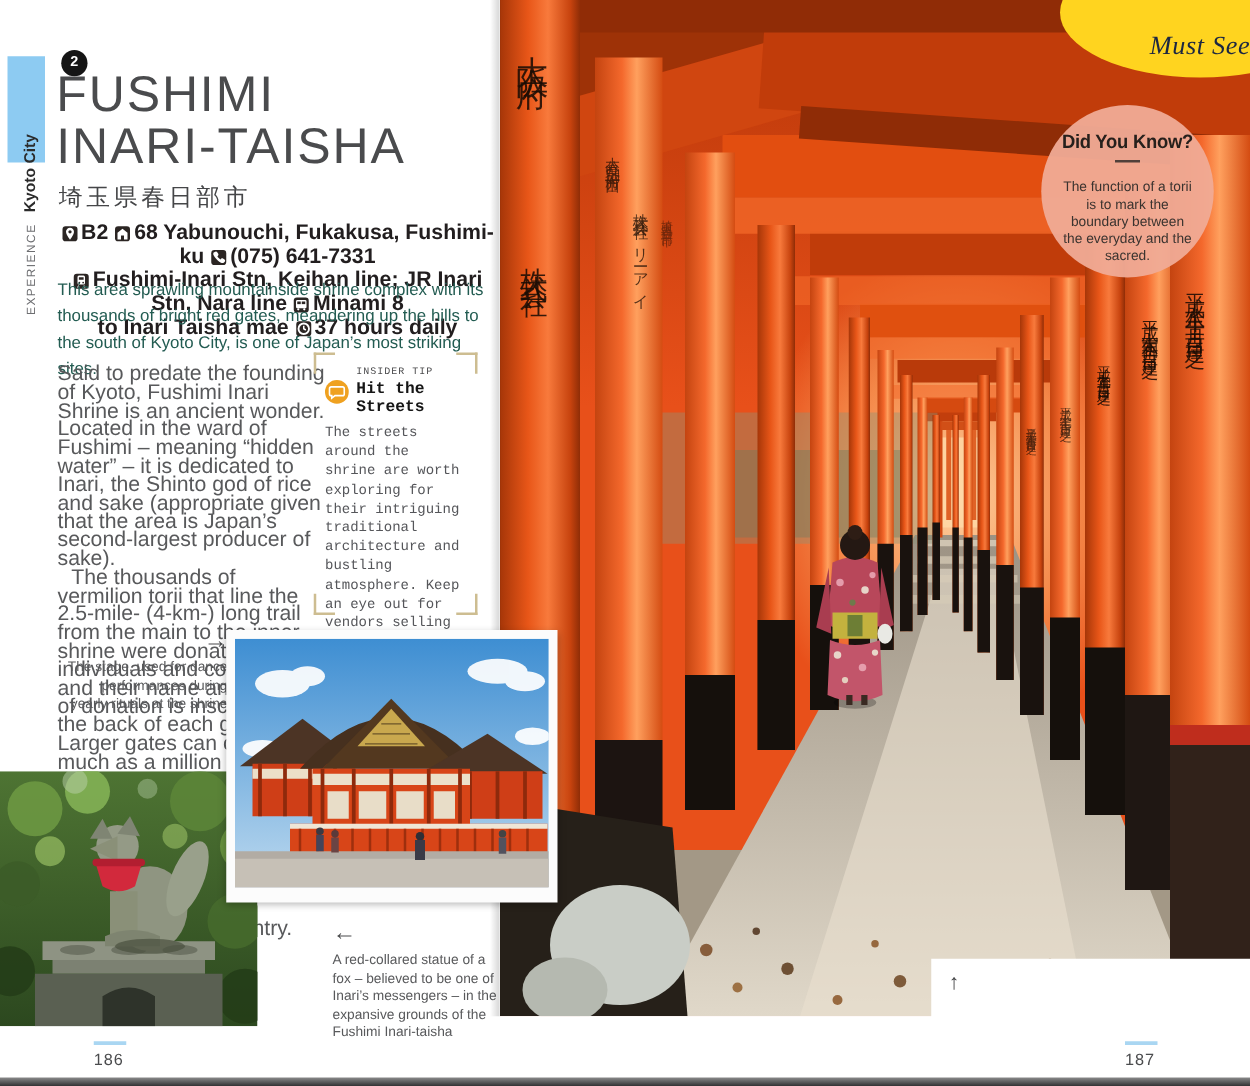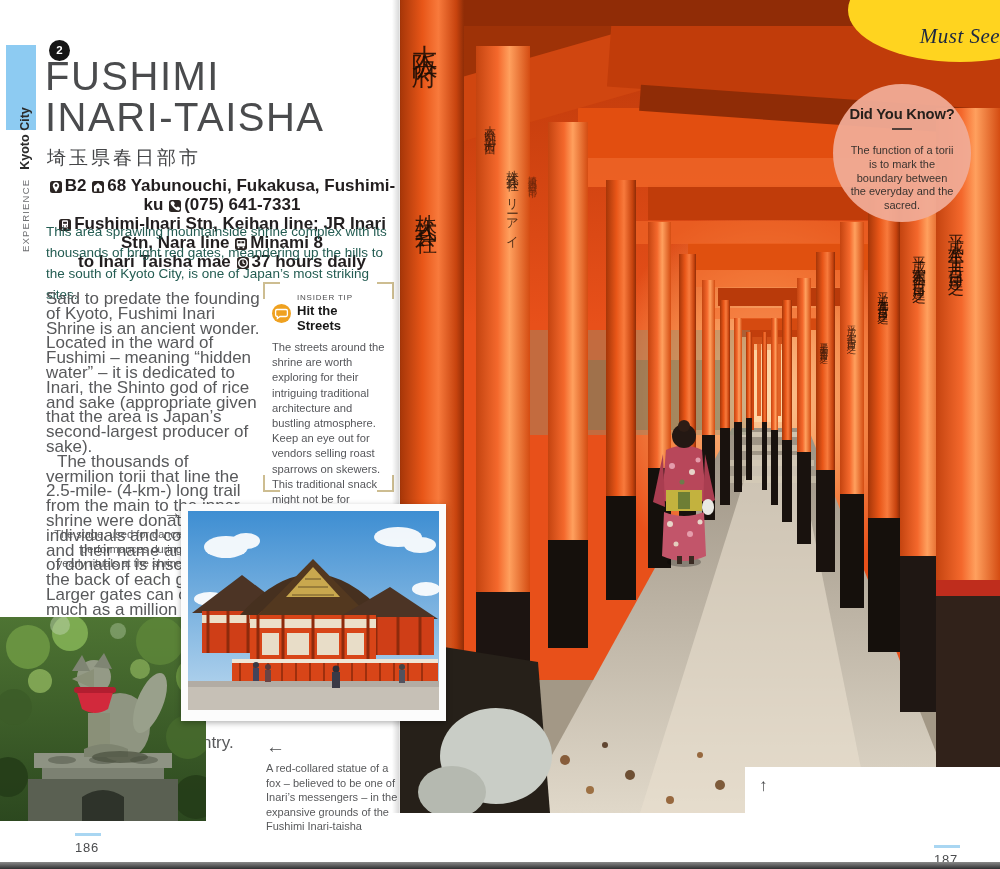--- a/index.html
+++ b/index.html
@@ -30,21 +30,21 @@
   .ic svg{display:block;width:12px;height:12px;}
 
   
   #standfirst{left:46px;top:221px;width:352px;font-size:13.5px;line-height:21px;color:#235c52;}
 
   
   #bodycol{left:46px;top:292px;width:215px;font-size:17px;line-height:14.8px;color:#58595b;}
   #bodycol .p2{text-indent:11px;}
 
   
-  #tipbox{left:263px;top:282px;width:131px;height:210px;padding:11px 9px 0 9px;box-sizing:border-box;}
+  #tipbox{left:251px;top:282px;width:131px;height:210px;padding:11px 9px 0 9px;box-sizing:border-box;font-family:Liberation Mono, monospace;}
   .corner{position:absolute;width:15px;height:15px;border:0 solid #cdbd91;}
   .c-tl{left:0;top:0;border-top-width:2px;border-left-width:2px;}
   .c-tr{right:0;top:0;border-top-width:2px;border-right-width:2px;}
   .c-bl{left:0;bottom:0;border-bottom-width:2px;border-left-width:2px;}
   .c-br{right:0;bottom:0;border-bottom-width:2px;border-right-width:2px;}
   #tip-head{display:flex;align-items:center;}
   #tip-icon{width:19px;height:19px;border-radius:50%;background:#efa120;flex:0 0 19px;margin-right:6px;}
   #tip-icon svg{display:block;width:19px;height:19px;}
   #tip-kicker{font-size:8px;letter-spacing:.8px;color:#4c4c4e;}
   #tip-title{font-size:13px;font-weight:bold;color:#161616;margin-top:1px;}
@@ -76,21 +76,21 @@
   #dyk-body{width:108px;margin:14px auto;font-size:11px;line-height:13.8px;color:#3a332f;}
   #cap-walk{left:745px;top:767px;width:255px;height:64px;background:#fff;box-sizing:border-box;
             padding:10px 0 0 14px;display:flex;z-index:4;}
   #cap-walk .arr{font-size:17px;line-height:1;color:#48494b;margin-right:8px;}
   #cap-walk .txt{width:170px;}
 
   
   .pageno{font-size:13px;letter-spacing:.8px;color:#4b4c4e;}
   .pagerule{width:26px;height:3px;background:#a9d6f2;margin-bottom:4px;}
   #pn-left{left:75px;top:833px;}
-  #pn-right{left:934px;top:833px;margin-top:12px;}
+  #pn-right{left:900px;top:833px;}
 
   #gutter{left:392px;top:0;width:9px;height:813px;z-index:3;
           background:linear-gradient(to right,rgba(0,0,0,0),rgba(0,0,0,.14) 75%,rgba(0,0,0,0));}
   #book-edge{left:0;bottom:0;width:1000px;height:7px;background:linear-gradient(#8a8a8a,#2f2f31);}
 </style>
 </head>
 <body>
 
 <div id="page">
 

